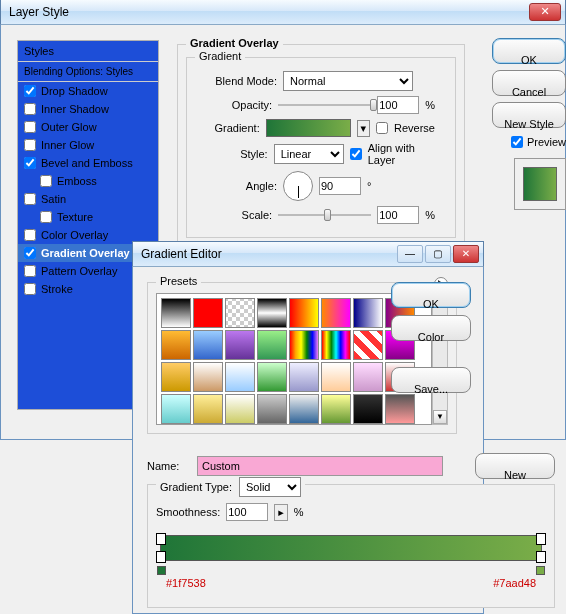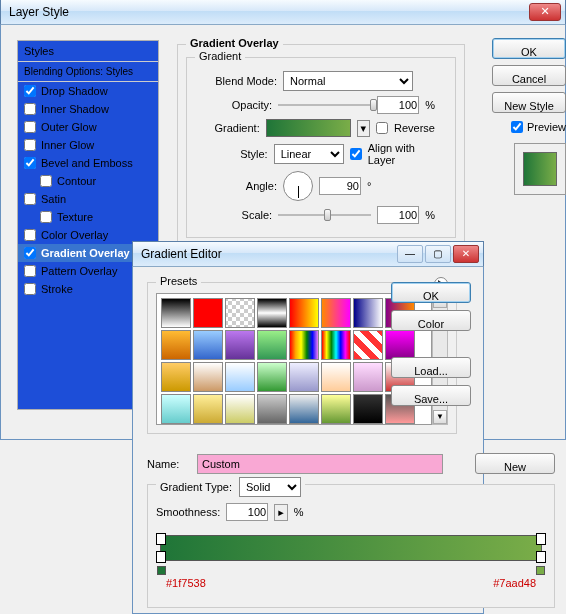--- a/index.html
+++ b/index.html
@@ -18,28 +18,28 @@
 .style-item.sel{background:#3874cf;color:#fff}
 .style-item.sel *{color:#fff}
 .style-item.child{padding-left:22px}
 input[type=checkbox]{width:12px;height:12px}
 .fieldset{border:1px solid #ccc;padding:10px 8px 8px;position:relative;background:#f0f0f0}
 .fieldset>.legend{position:absolute;top:-8px;left:8px;background:#f0f0f0;padding:0 4px;font-weight:bold}
 .fieldset .legend.sub{font-weight:normal}
 .row{display:flex;align-items:center;margin:5px 0;gap:6px}
 .row label{width:70px;text-align:right}
 select{height:20px;border:1px solid #888;background:#fff;padding:0 2px}
-.numbox{width:42px;height:18px;border:1px solid #999;background:#fff;text-align:right;padding:1px}
+.numbox{width:42px;height:18px;border:1px solid #999;background:#fff;text-align:left;padding:1px}
 .slider{position:relative;width:100px;height:14px}
 .slider::before{content:"";position:absolute;left:0;right:0;top:6px;height:2px;background:#bbb}
 .slider .thumb{position:absolute;top:1px;width:7px;height:12px;background:linear-gradient(#fafafa,#ccc);border:1px solid #888;border-radius:2px}
 .gradswatch{width:112px;height:18px;border:1px solid #666;display:inline-block}
 .angledial{width:30px;height:30px;border:1px solid #888;border-radius:50%;position:relative;background:#fff}
 .angledial::after{content:"";position:absolute;left:50%;top:50%;width:1px;height:12px;background:#000;transform-origin:top;transform:rotate(0deg)}
-.btn{height:21px;padding:4px 10px;min-width:64px;background:linear-gradient(#fdfdfd,#e4e4e4);border:1px solid #8a8a8a;border-radius:3px;text-align:center;line-height:19px;cursor:default}
+.btn{height:21px;padding:12px 10px;min-width:64px;background:linear-gradient(#fdfdfd,#e4e4e4);border:1px solid #8a8a8a;border-radius:8px;text-align:center;line-height:19px;cursor:default}
 .btn.primary{border:1px solid #3c7fb1;box-shadow:0 0 0 1px #a1d0ef inset}
 .preset-grid{display:grid;grid-template-columns:repeat(8,30px);grid-auto-rows:30px;gap:2px;padding:4px;background:#fff;border:1px solid #999;overflow:hidden}
 .swatch{border:1px solid #888}
 .scrollbar{width:16px;background:#e9e9e9;border:1px solid #bbb;display:flex;flex-direction:column;justify-content:space-between;align-items:center}
 .sbarrow{width:14px;height:14px;background:linear-gradient(#fff,#ddd);border:1px solid #aaa;font-size:8px;text-align:center;line-height:12px}
 .textinp{height:20px;border:1px solid #999;background:#f9a8d4;padding:2px 4px}
 .gradbar{height:26px;border:1px solid #555}
 .stop{position:absolute;width:10px;height:12px;background:#fff;border:1px solid #000}
 .stop.top{top:-2px}
 .stop.bot{bottom:-2px}
@@ -75,21 +75,21 @@
         <div class="style-item">
           <input type="checkbox" style="">
           <span>Inner Glow</span>
         </div>
         <div class="style-item">
           <input type="checkbox" checked="" style="">
           <span>Bevel and Emboss</span>
         </div>
         <div class="style-item child">
           <input type="checkbox" style="">
-          <span>Contour</span>
+          <span>Emboss</span>
         </div>
         <div class="style-item">
           <input type="checkbox" style="">
           <span>Satin</span>
         </div>
         <div class="style-item child">
           <input type="checkbox" style="">
           <span>Texture</span>
         </div>
         <div class="style-item">
@@ -226,21 +226,20 @@
         <div class="sbarrow">▲</div>
         <div class="sbarrow">▼</div>
       </div>
     </div>
   </div>
 
   <div style="position:absolute;right:12px;top:40px;display:flex;flex-direction:column;gap:7px;width:80px">
     <div class="btn primary">OK</div>
     <div class="btn">Color</div>
     <div style="height:12px"></div>
-    <div class="btn">Load...</div>
     <div class="btn">Save...</div>
   </div>
 
   <div class="row" style="position:absolute;left:14px;top:206px;width:408px">
     <span style="width:44px">Name:</span>
     <input class="textinp" style="flex: 1 1 0%; width: 260px;" value="Custom">
     <div class="btn" style="width:80px;margin-left:26px">New</div>
   </div>
 
   <div class="fieldset" style="position:absolute;left:14px;top:242px;width:408px;height:124px;padding-top:12px">

